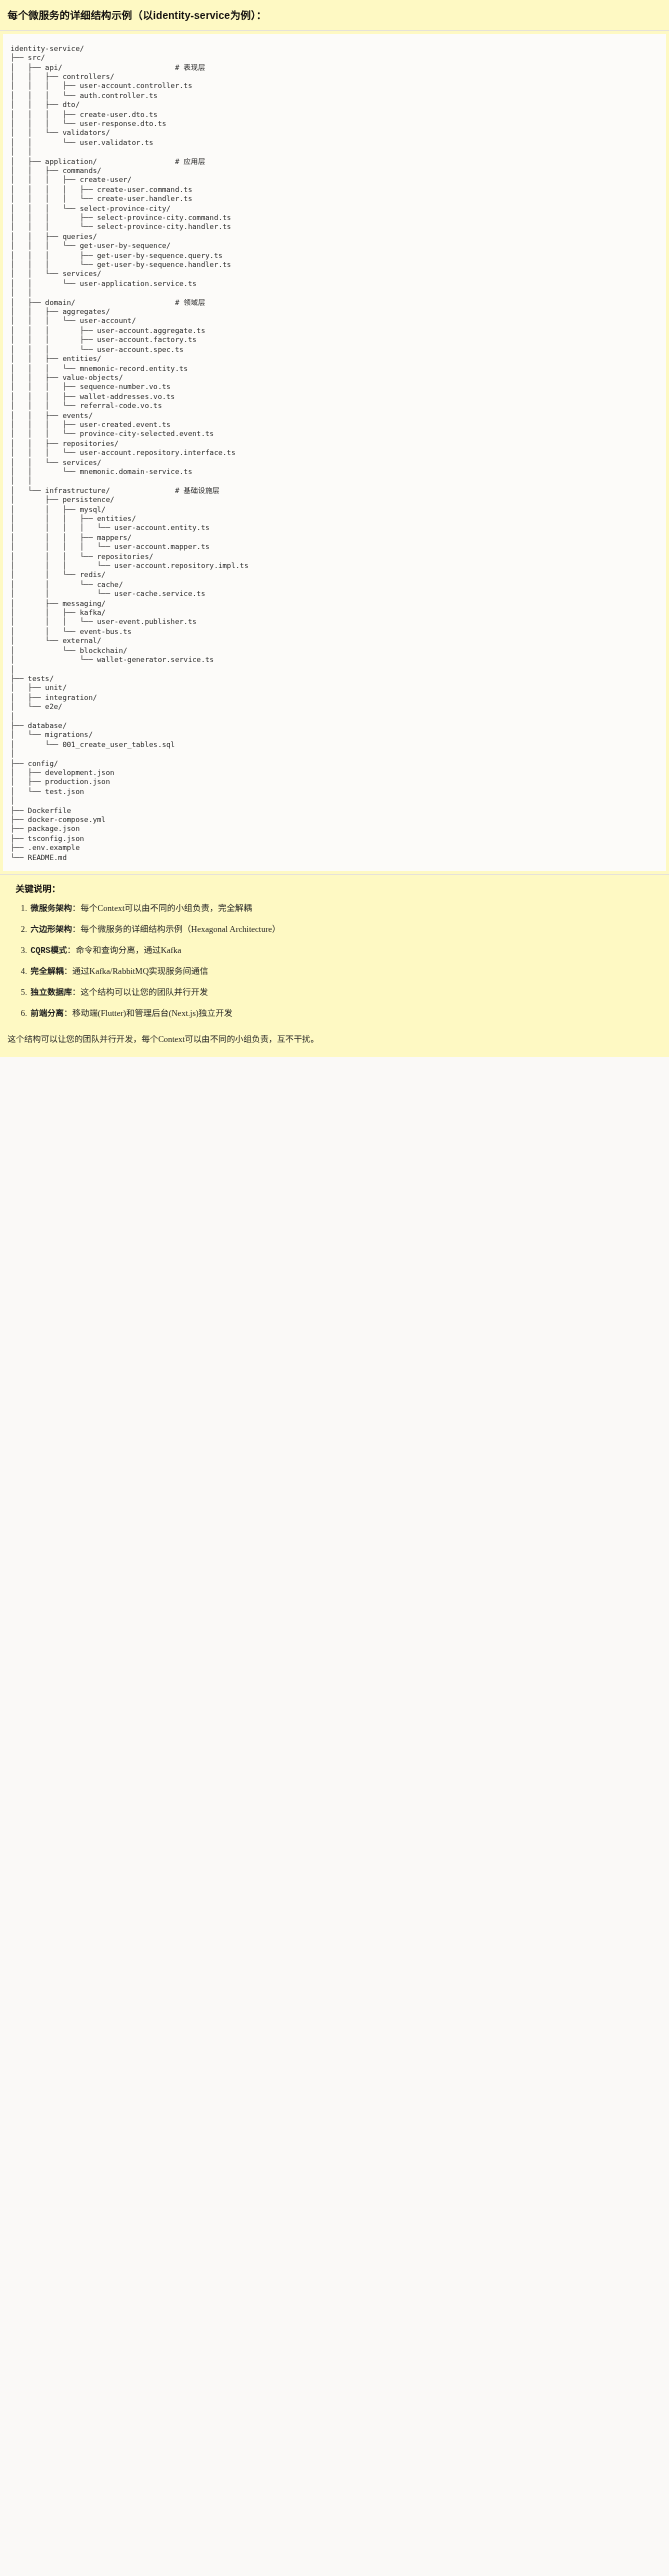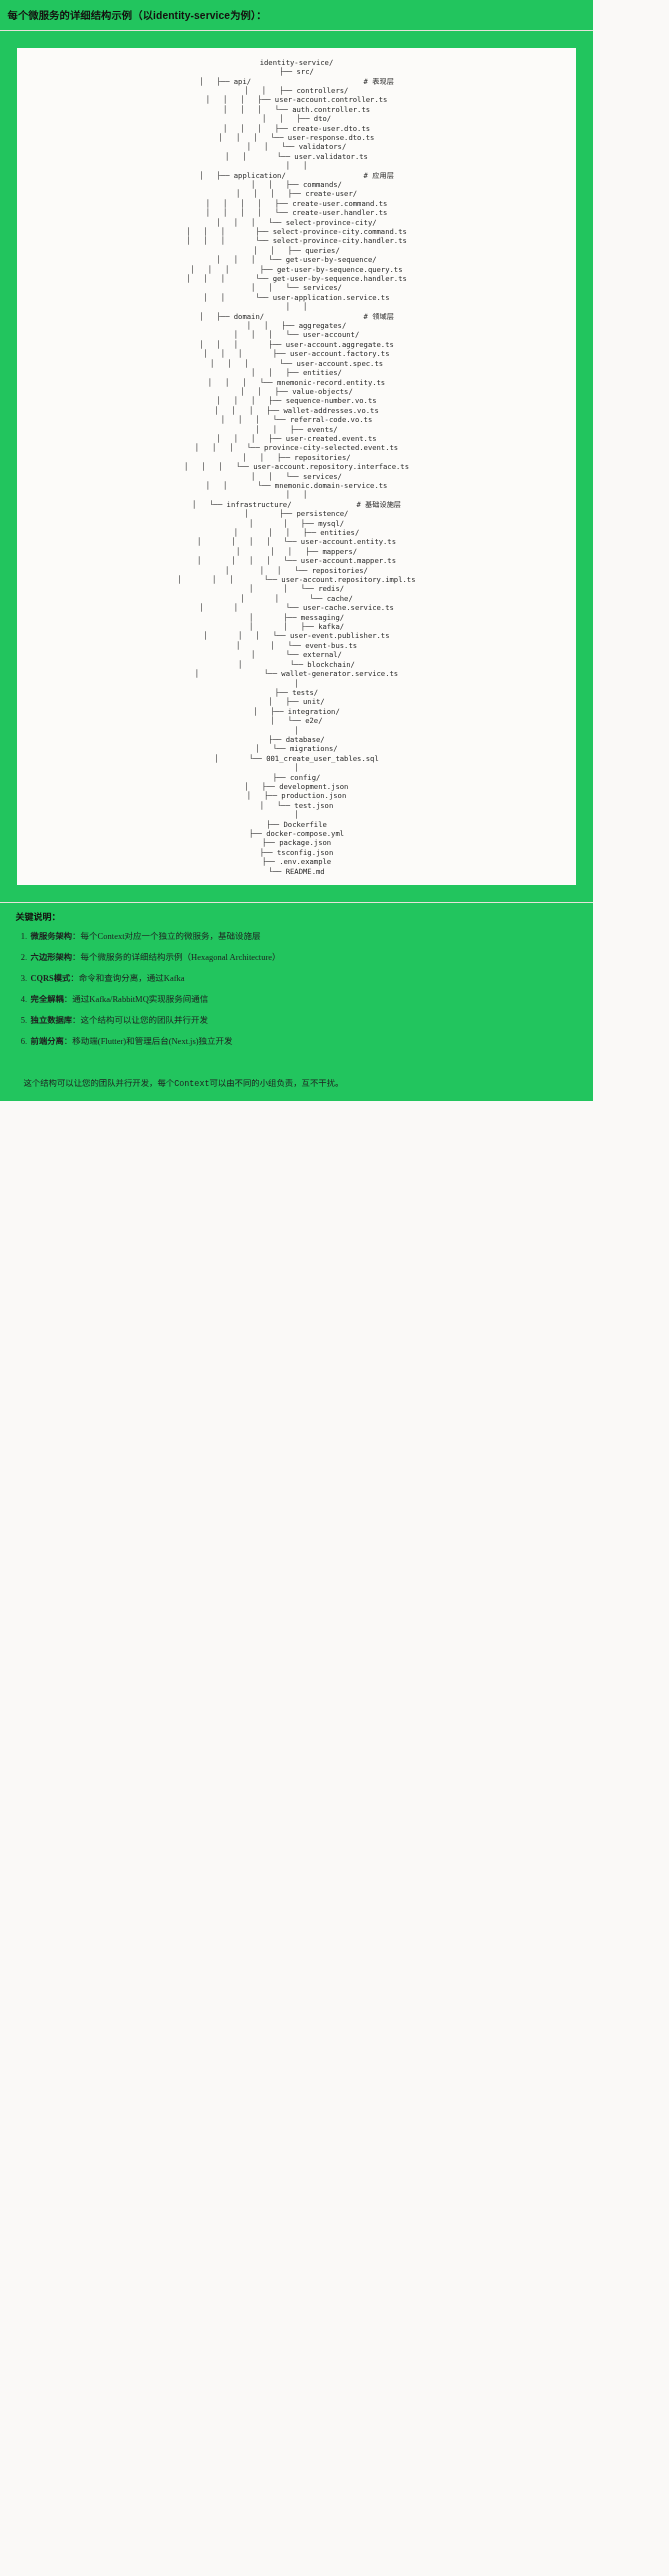--- a/index.html
+++ b/index.html
@@ -8,23 +8,23 @@
     padding: 0;
     background: #faf9f7;
   }
   body {
     width: 669px;
     font-family: "Liberation Sans", sans-serif;
     color: #1f1f1f;
     -webkit-font-smoothing: antialiased;
   }
   .page {
-    width: 593px;
+    width: 669px;
     box-sizing: border-box;
-    background: #22c55e;
+    background: #fef9c3;
   }
   
   .doc-title {
     font-family: "Liberation Sans", sans-serif;
     font-weight: bold;
     font-size: 10.3px;
     line-height: 13.8px;
     color: #14110f;
     padding: 8.8px 7.5px 7.5px 7.5px;
     margin: 0;
@@ -34,22 +34,21 @@
     height: 0.6px;
     background: #e6e2da;
     border: 0;
     margin: 0;
     width: 100%;
   }
   
   .tree-block {
     background: #fcfbf9;
     padding: 10px 7.5px 8.8px 7.5px;
-    margin: 17px;
-    text-align: center;
+    margin: 3px;
   }
   .tree {
     font-family: "DejaVu Sans Mono", "Liberation Mono", monospace;
     font-size: 7.2px;
     line-height: 9.4px;
     white-space: pre;
     color: #262626;
     margin: 0;
     tab-size: 4;
   }
@@ -73,34 +72,34 @@
   }
   ol.keys li {
     font-family: "Liberation Serif", serif;
     font-size: 8.5px;
     line-height: 12.5px;
     color: #1f1f1f;
     margin: 0 0 7.5px 0;
     padding-left: 1.3px;
   }
   ol.keys li .k {
-    font-family: Liberation Serif, serif;
+    font-family: Liberation Mono, monospace;
     font-weight: bold;
     font-size: 8.3px;
   }
   ol.keys li .v {
     font-family: "Liberation Serif", serif;
   }
   .closing {
-    font-family: Liberation Mono, monospace;
+    font-family: Liberation Serif, serif;
     font-size: 8.4px;
     line-height: 12.5px;
     color: #1f1f1f;
     padding: 2.5px 7.5px 10px 7.5px;
-    margin: 16px;
+    margin: 0;
   }
 </style>
 </head>
 <body>
 
 <div class="page">
 
   <h1 class="doc-title">每个微服务的详细结构示例（以identity-service为例）：</h1>
 
   <hr class="rule">
@@ -195,21 +194,21 @@
 └── README.md</pre>
   </div>
 
   <hr class="rule">
 
   <div class="keys-wrap">
     <h2 class="keys-title">关键说明：</h2>
 
     <ol class="keys">
       <li>
-        <span class="k">微服务架构</span><span class="v">：</span><span class="v">每个Context对应一个独立的微服务，基础设施层</span>
+        <span class="k">微服务架构</span><span class="v">：</span><span class="v">每个Context可以由不同的小组负责，完全解耦</span>
       </li>
       <li>
         <span class="k">六边形架构</span><span class="v">：</span><span class="v">每个微服务的详细结构示例（Hexagonal Architecture）</span>
       </li>
       <li>
         <span class="k">CQRS模式</span><span class="v">：</span><span class="v">命令和查询分离，通过Kafka</span>
       </li>
       <li>
         <span class="k">完全解耦</span><span class="v">：</span><span class="v">通过Kafka/RabbitMQ实现服务间通信</span>
       </li>

